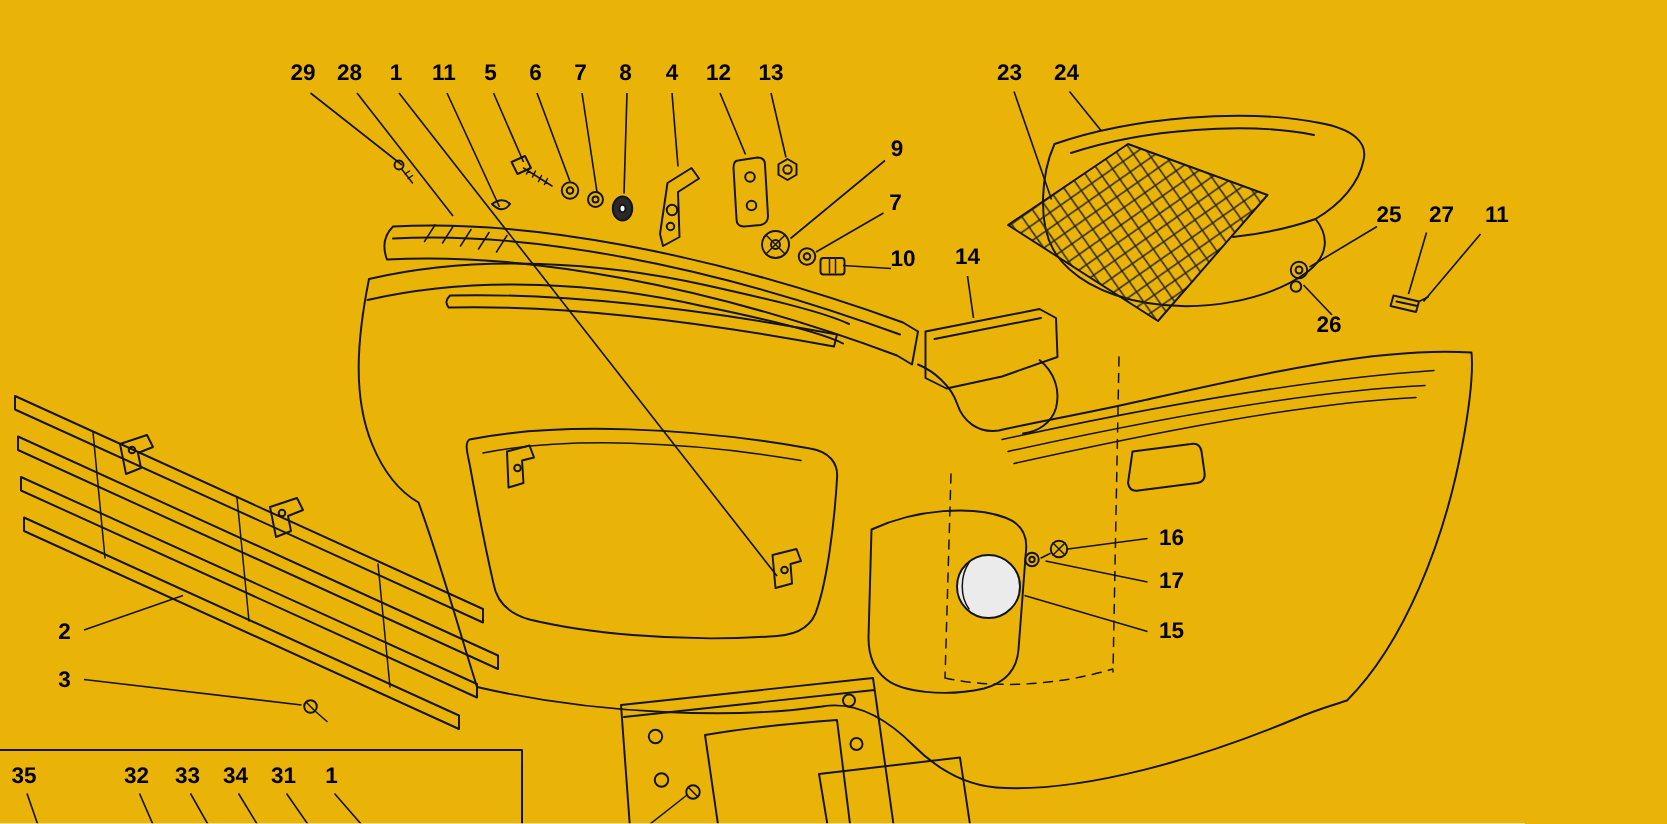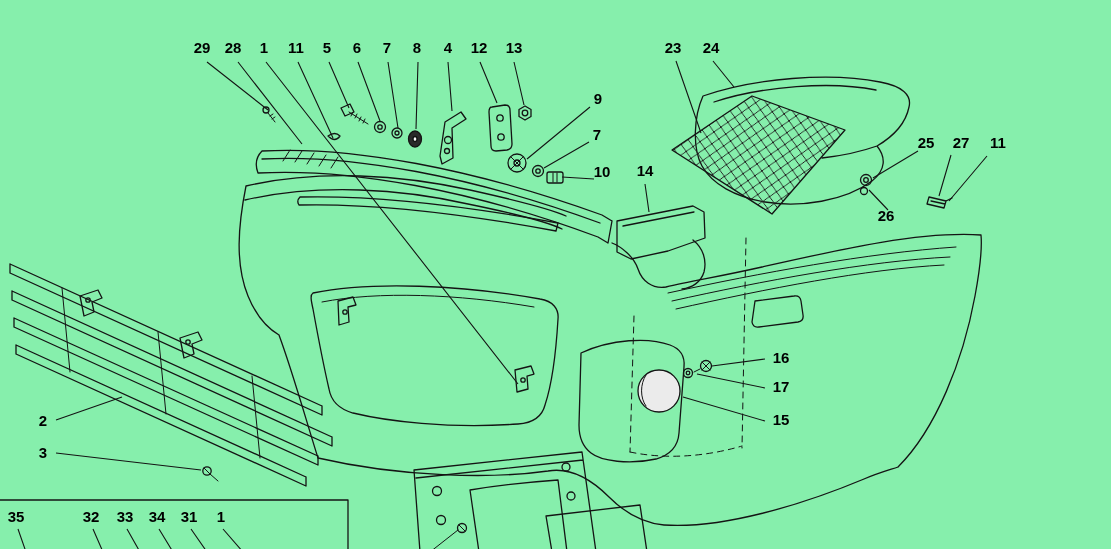--- a/index.html
+++ b/index.html
@@ -1,17 +1,17 @@
 <!DOCTYPE html>
 <html><head>
 <meta charset="utf-8">
 <style>
   html,body{margin:0;padding:0;background:#ffffff;}
   body{width:1111px;height:549px;overflow:hidden;font-family:"Liberation Sans",sans-serif;}
-  .stage{position:relative;width:1111px;height:549px;background:#86efac;}
+  .stage{position:relative;width:1111px;height:549px;background:#eab308;}
   svg{display:block;}
   .art{stroke:#141414;stroke-width:1.3;fill:none;stroke-linecap:round;stroke-linejoin:round;}
   .thin{stroke-width:1;}
   .leaders{stroke:#141414;stroke-width:1.1;fill:none;}
   .dashed{stroke-dasharray:6 5;}
   .lbl{font-family:"Liberation Sans",sans-serif;font-weight:bold;font-size:15px;fill:#000;stroke:none;}
 </style>
 </head>
 <body>
 

